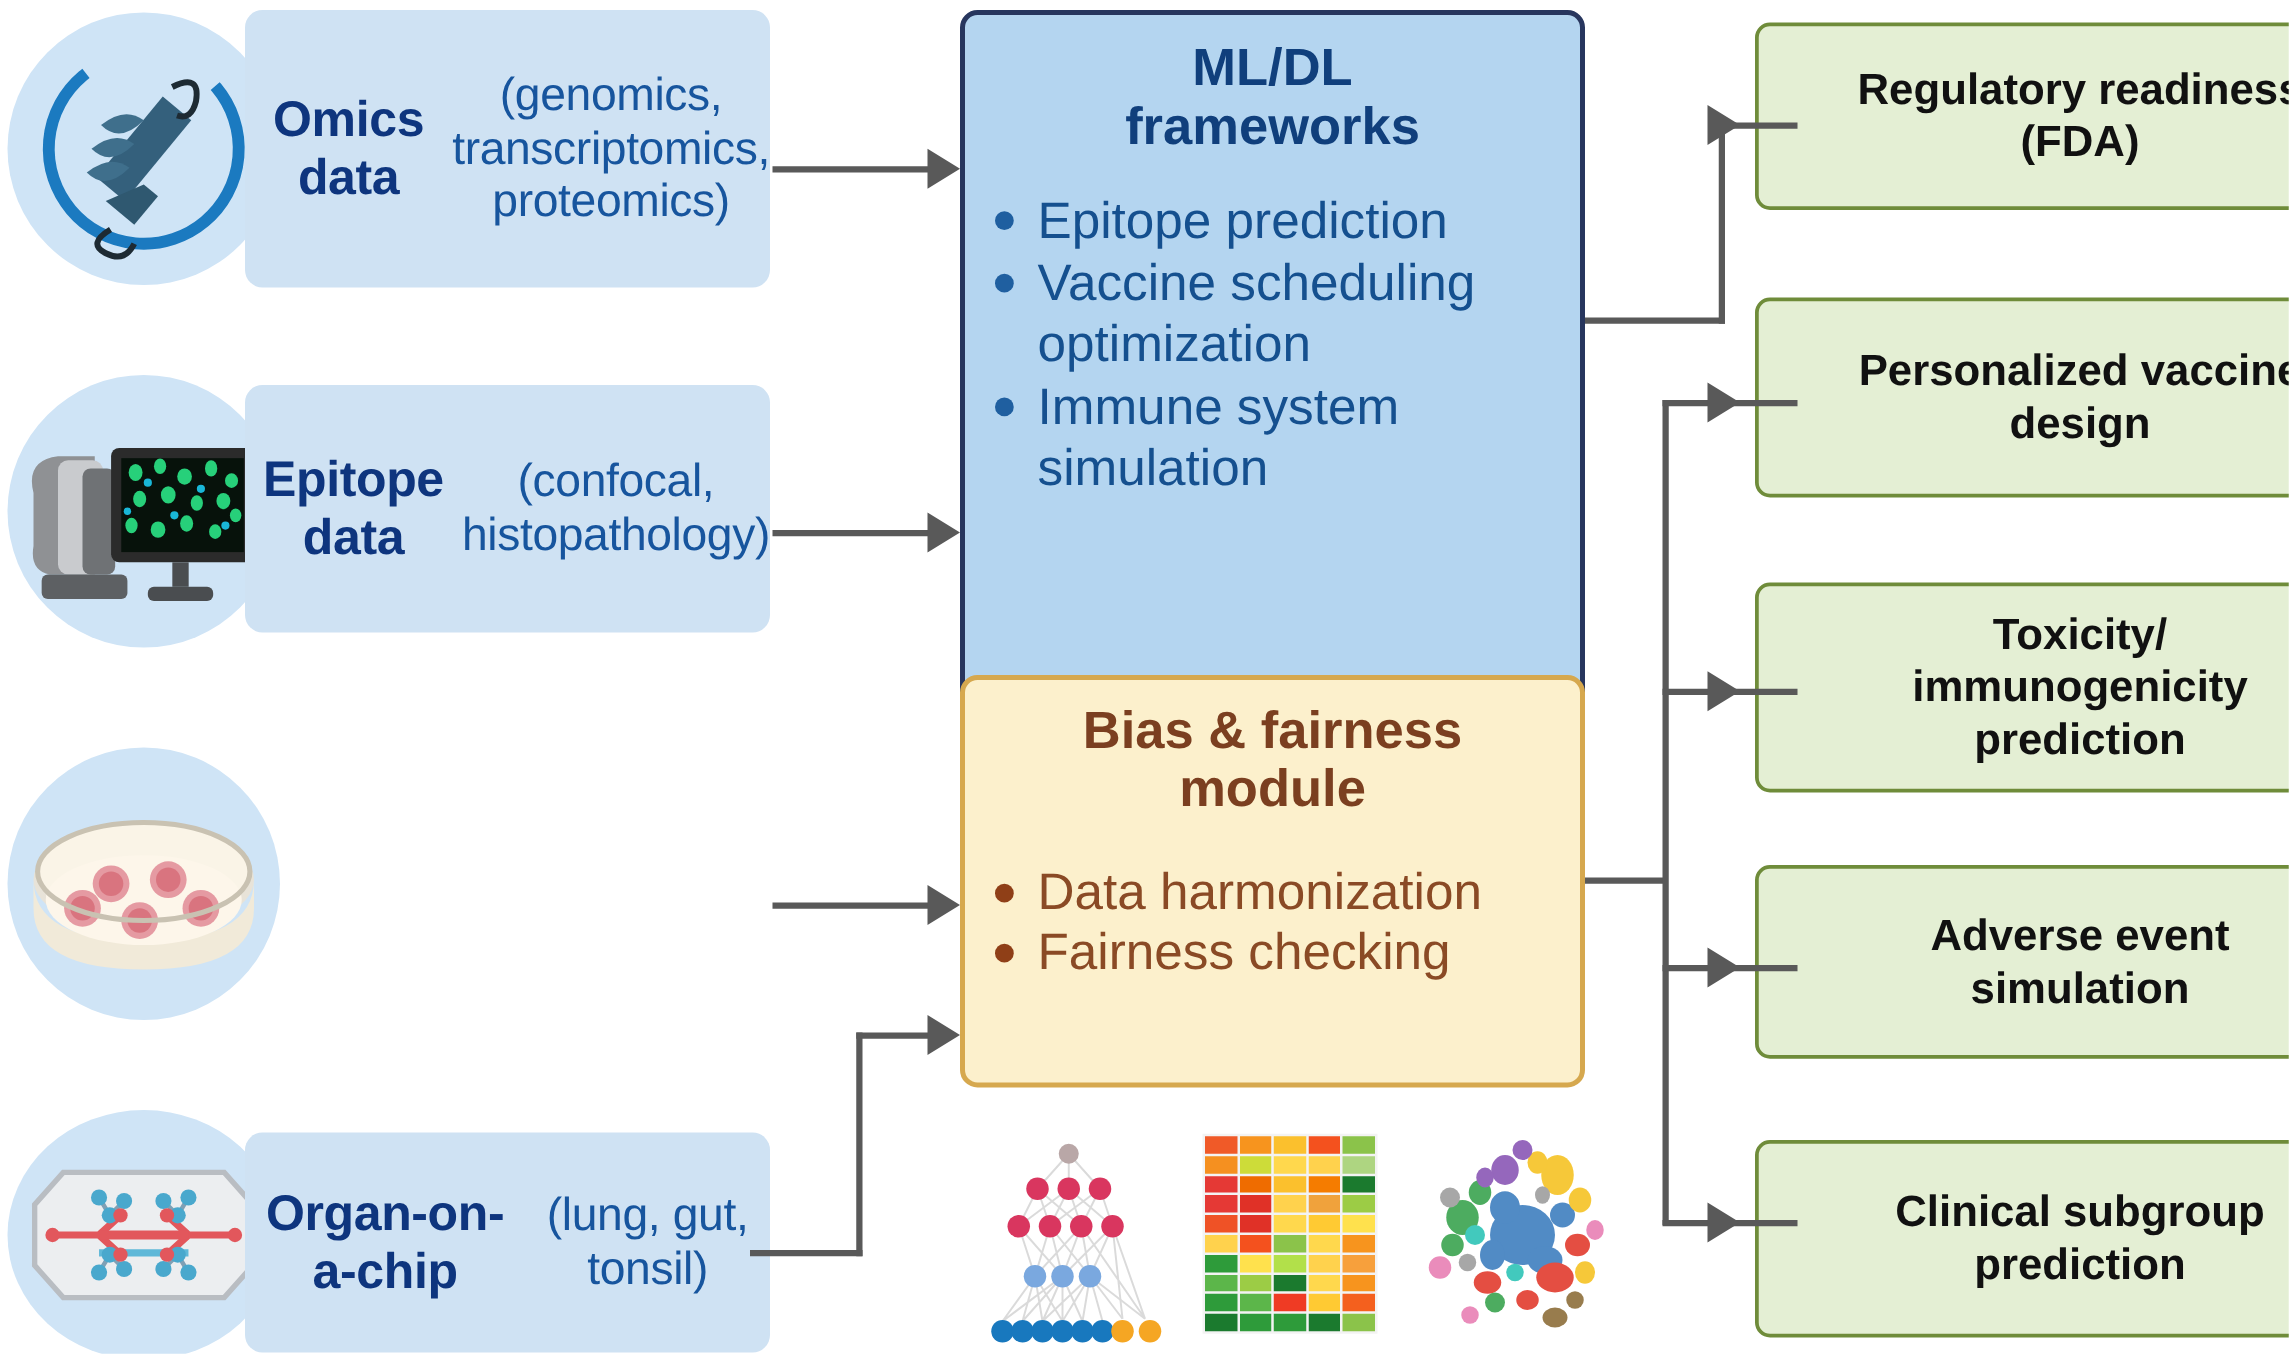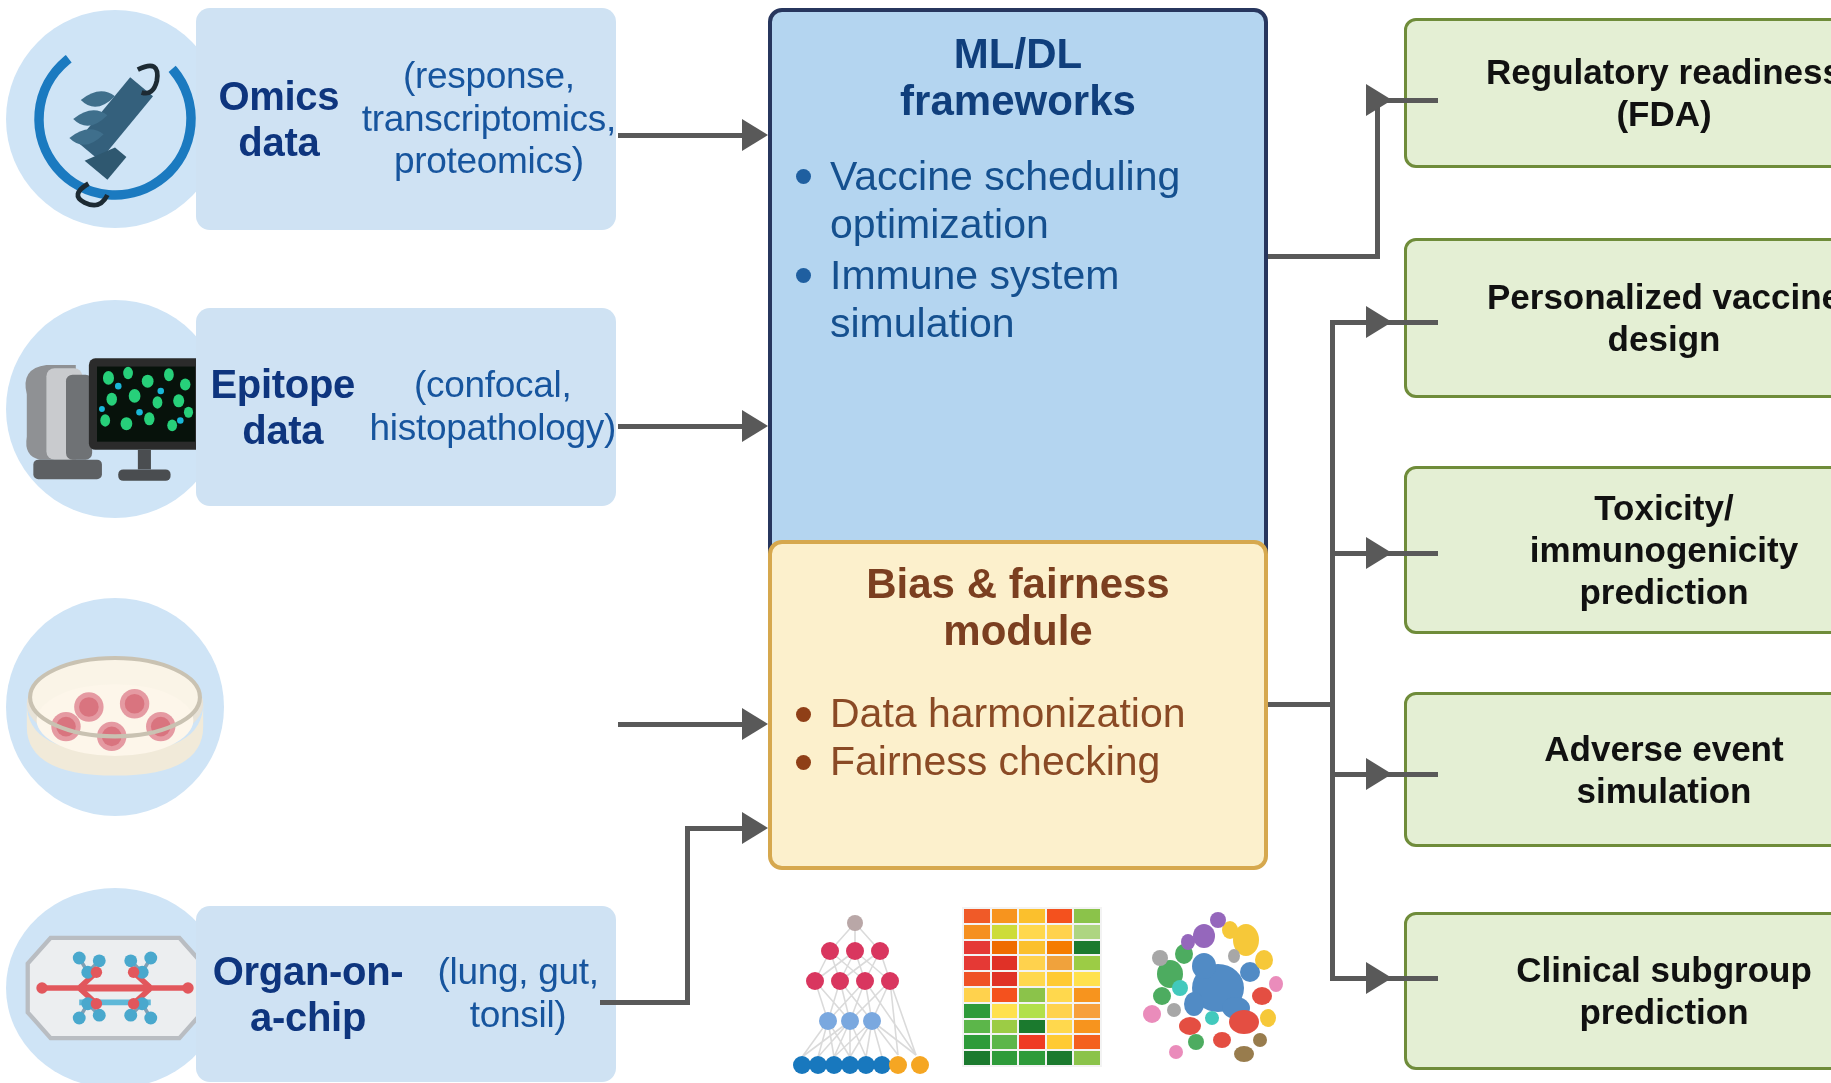--- a/index.html
+++ b/index.html
@@ -93,21 +93,21 @@
       <path d="M32 40 q10 -8 18 -2 q-10 10 -18 2z" fill="#3f6f8c"></path>
       <path d="M28 50 q10 -8 18 -2 q-10 10 -18 2z" fill="#3f6f8c"></path>
       <path d="M26 60 q10 -8 18 -2 q-10 10 -18 2z" fill="#3f6f8c"></path>
       <path d="M34 72 l12 10 l10 -12 l-6 -5z" fill="#2f5870"></path>
       <path d="M62 24 q12 -6 10 6 q-2 8 -8 6" fill="none" stroke="#1d2a33" stroke-width="2.5"></path>
       <path d="M36 84 q-10 6 -2 10 q8 4 12 -4" fill="none" stroke="#1d2a33" stroke-width="2.5"></path>
     </svg>
   </div>
   <div class="in-box" style="left:196px;top:8px;width:420px;height:222px;">
     <div class="in-title">Omics data</div>
-    <div class="in-sub" style="white-space:pre-line;">(response,
+    <div class="in-sub" style="white-space:pre-line;">(genomics,
 transcriptomics,
 proteomics)</div>
   </div>
 
   <div class="icon-circle" style="left:6px;top:300px;width:218px;height:218px;">
     <svg width="196" height="180" viewBox="0 0 120 110" aria-hidden="true">
       <path d="M6 46 q-4 -16 12 -18 l18 0 l0 58 l-22 0 q-10 -2 -8 -14z" fill="#8f9194"></path>
       <rect x="18" y="30" width="22" height="56" rx="5" fill="#c9cbce"></rect>
       <rect x="30" y="34" width="16" height="52" rx="4" fill="#6f7275"></rect>
       <rect x="10" y="86" width="42" height="12" rx="3" fill="#5d6063"></rect>
@@ -207,20 +207,21 @@
   </div>
   <div class="in-box" style="left:196px;top:906px;width:420px;height:176px;">
     <div class="in-title">Organ-on-a-chip</div>
     <div class="in-sub">(lung, gut, tonsil)</div>
   </div>
 
   <div class="ml-box" style="left:768px;top:8px;width:500px;height:656px;">
     <div class="ml-title" style="white-space:pre-line;">ML/DL
 frameworks</div>
     <ul class="ml-list">
+      <li>Epitope prediction</li>
       <li>Vaccine scheduling optimization</li>
       <li>Immune system simulation</li>
     </ul>
   </div>
 
   <div class="bias-box" style="left:768px;top:540px;width:500px;height:330px;">
     <div class="bias-title" style="white-space:pre-line;">Bias &amp; fairness
 module</div>
     <ul class="bias-list">
       <li>Data harmonization</li>

